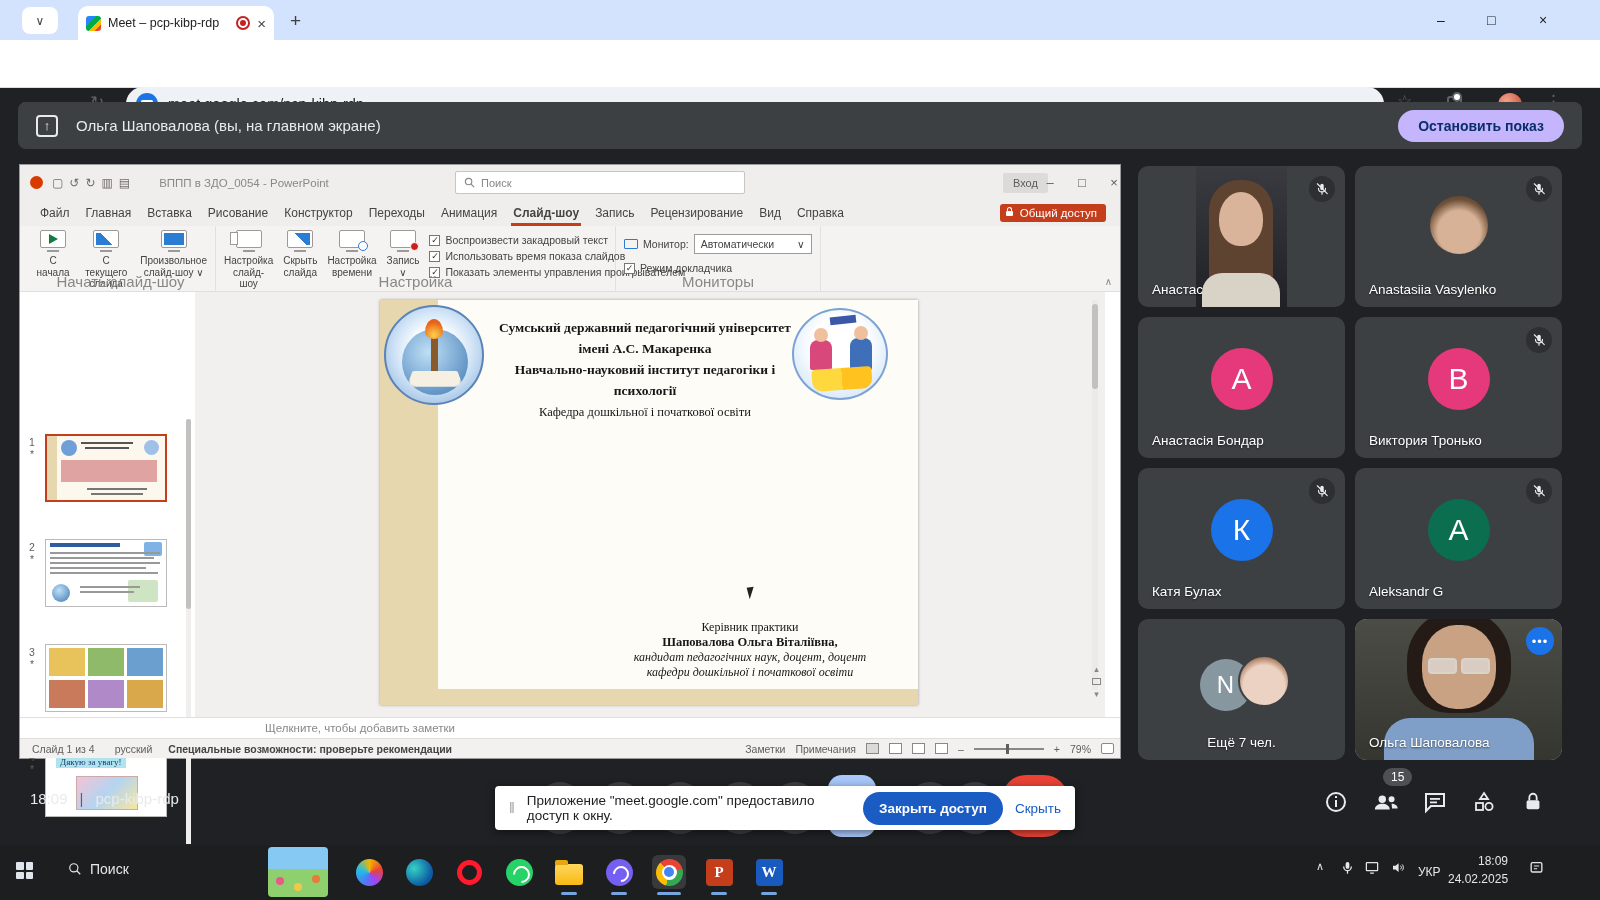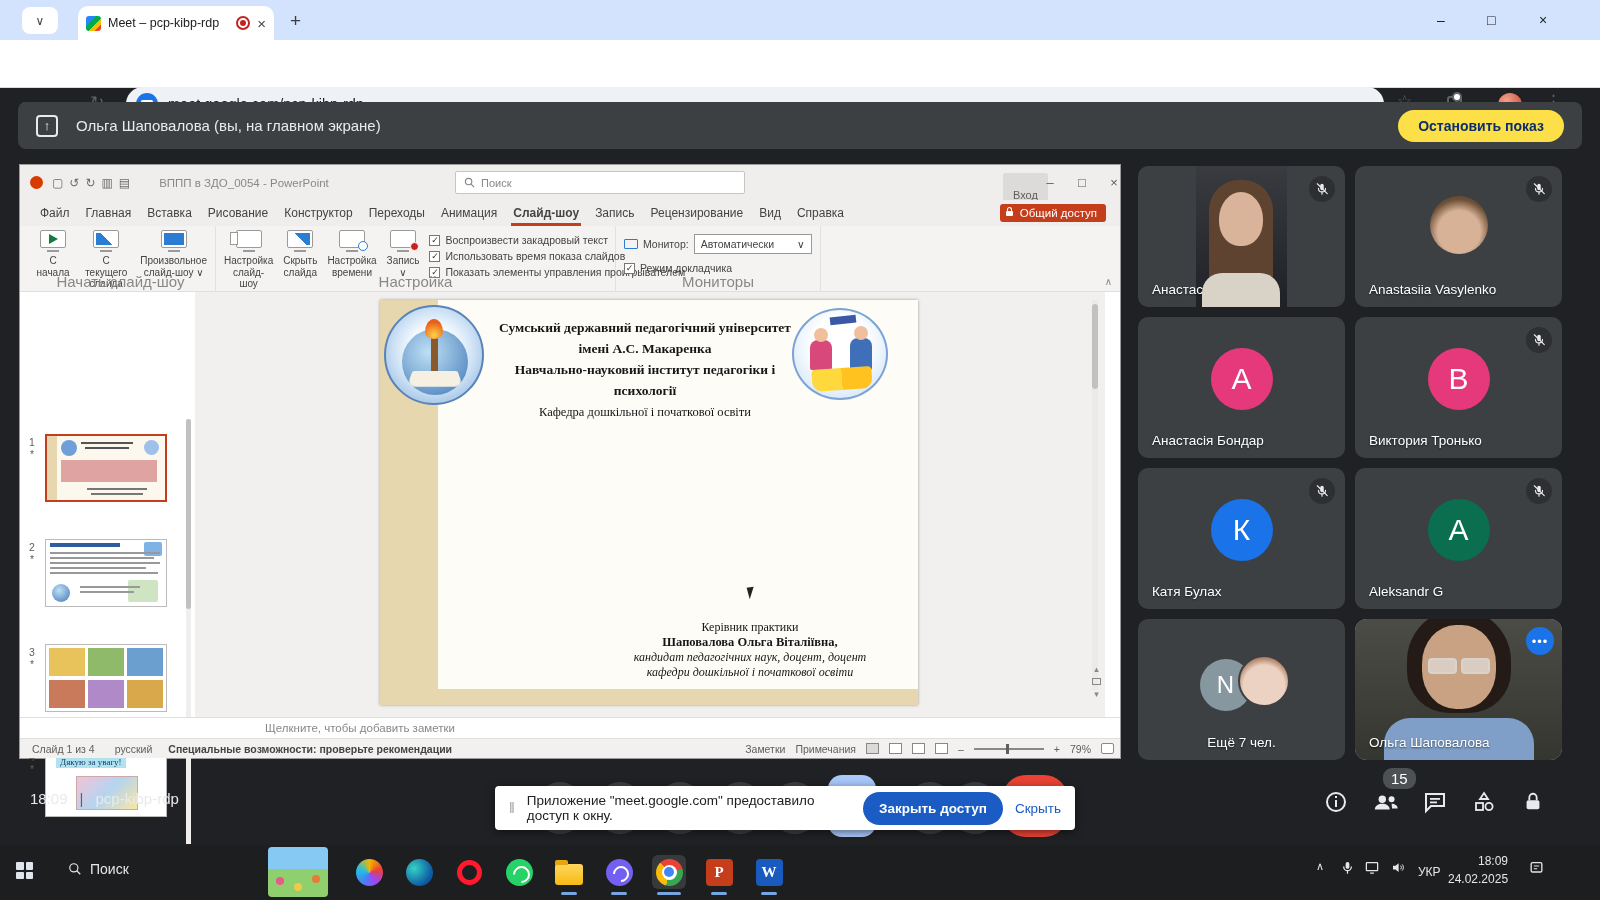--- a/index.html
+++ b/index.html
@@ -24,30 +24,30 @@
   .shareind::after{content:"";position:absolute;left:5px;top:6.5px;width:12px;height:9px;background:#fff;border-radius:1.5px;}
   .urltext{font-size:14.5px;color:#202124;}
   .avatar-chip{position:absolute;left:1498px;top:53px;width:24px;height:24px;border-radius:50%;background:radial-gradient(circle at 35% 30%,#f2a08c,#c23a23);}
   .puzzle{position:absolute;left:1447px;top:56px;width:15px;height:15px;border-radius:3px;border:2px solid #5f6368;}
   .puzzle::after{content:"";position:absolute;left:3px;top:-6px;width:6px;height:6px;border-radius:50%;border:2px solid #5f6368;background:#fff;}
 
   
   .banner{position:absolute;left:18px;top:102px;width:1564px;height:47px;border-radius:8px;background:#3c4043;display:flex;align-items:center;padding:0 18px;}
   .present-ic{width:22px;height:22px;border:2px solid #e8eaed;border-radius:4px;color:#e8eaed;font-size:13px;display:flex;align-items:center;justify-content:center;margin-right:18px;}
   .banner-text{color:#e8eaed;font-size:15px;flex:1;}
-  .stop-btn{background:#fde047;color:#0b2e6b;font-size:14px;padding:8px 20px;border-radius:17px;font-weight:bold;}
+  .stop-btn{background:#c4b5fd;color:#0b2e6b;font-size:14px;padding:8px 20px;border-radius:17px;font-weight:bold;}
 
   
   .ppt{position:absolute;left:20px;top:165px;width:1100px;height:593px;background:#fff;box-shadow:0 0 0 1px #9b9b9b;font-family:"Liberation Sans",sans-serif;}
   .ppt-titlebar{position:absolute;left:0;top:0;width:100%;height:35px;background:#f0eeed;display:flex;align-items:center;padding:0 10px;gap:9px;}
   .ppt-logo{width:13px;height:13px;border-radius:50%;background:#d83b01;}
   .qat{color:#6d6a67;font-size:12px;letter-spacing:6px;}
   .ppt-title{color:#8a8886;font-size:11.5px;margin-left:14px;}
   .ppt-search{position:absolute;left:435px;top:6px;width:290px;height:23px;border:1px solid #c8c6c4;background:#fff;border-radius:2px;display:flex;align-items:center;gap:6px;padding:0 8px;color:#8a8886;font-size:11px;}
-  .ppt-signin{position:absolute;left:983px;top:8px;padding:16px 10px;background:#dddbd9;color:#5f5d5b;font-size:11px;border-radius:2px;}
+  .ppt-signin{position:absolute;left:983px;top:8px;padding:4px 10px;background:#dddbd9;color:#5f5d5b;font-size:11px;border-radius:2px;}
   .ppt-wc{position:absolute;top:0;height:35px;width:30px;display:flex;align-items:center;justify-content:center;color:#5f5d5b;font-size:13px;}
   .ppt-menubar{position:absolute;left:0;top:35px;width:100%;height:26px;background:#f0eeed;display:flex;align-items:center;padding-left:12px;gap:0;text-align:right;}
   .mi{font-size:12px;color:#444;padding:5px 8px;position:relative;}
   .mi.active{font-weight:bold;}
   .mi.active::after{content:"";position:absolute;left:6px;right:6px;bottom:-1px;height:3px;background:#c43e1c;}
   .share-chip{position:absolute;right:14px;top:39px;background:#c43e1c;color:#fff;font-size:11.5px;border-radius:3px;padding:3px 9px 3px 20px;}
   .locki{position:absolute;left:6px;top:7px;width:7px;height:5px;background:#fff;border-radius:1px;}
   .locki::before{content:"";position:absolute;left:1px;top:-4px;width:3px;height:3px;border:1.2px solid #fff;border-bottom:none;border-radius:3px 3px 0 0;}
   .ribbon{position:absolute;left:0;top:61px;width:100%;height:66px;background:#f5f3f2;border-bottom:1px solid #e1dfdd;display:flex;padding-left:6px;}
   .rgroup{position:relative;border-right:1px solid #e3e1e0;padding:4px 8px 14px;display:flex;gap:10px;align-items:flex-start;}
@@ -136,21 +136,21 @@
   .ptile.speaking{outline:3px solid #8ab4f8;outline-offset:-3px;border-radius:12px;}
   .olga-bg{position:absolute;inset:0;background:linear-gradient(#4a4c45,#35362f);}
   .ohead{position:absolute;left:50%;top:34%;transform:translate(-50%,-50%);width:74px;height:84px;border-radius:46%;background:#c9a284;}
   .ohair{position:absolute;left:50%;top:30%;transform:translate(-50%,-50%);width:104px;height:104px;border-radius:50% 50% 40% 40%;background:#241b16;}
   .oglass{position:absolute;left:50%;top:33%;transform:translate(-50%,-50%);width:62px;height:16px;display:flex;gap:4px;}
   .oglass span{flex:1;border:2px solid #d8d4cc;border-radius:4px;background:rgba(230,238,248,.55);}
   .obody{position:absolute;left:50%;bottom:0;transform:translateX(-50%);width:150px;height:42px;border-radius:26px 26px 0 0;background:#7f9fc8;}
   .more-btn{position:absolute;right:8px;top:8px;width:28px;height:28px;border-radius:50%;background:#1a73e8;color:#fff;display:flex;align-items:center;justify-content:center;font-size:13px;letter-spacing:1px;z-index:3;}
   .ov1{position:absolute;left:calc(50% - 42px);top:40px;width:52px;height:52px;border-radius:50%;}
   .ov2{position:absolute;left:calc(50% - 4px);top:36px;width:52px;height:52px;border-radius:50%;background:radial-gradient(circle at 50% 60%,#ecd2c2 0 55%,#9c6b4d 80%,#6e452c 100%);border:2px solid #3c4043;}
-  .count-badge{position:absolute;left:1383px;top:768px;background:#4d5154;color:#fff;font-size:15px;border-radius:9px;padding:2px 8px;}
+  .count-badge{position:absolute;left:1383px;top:768px;background:#4d5154;color:#fff;font-size:12px;border-radius:9px;padding:2px 8px;}
 
   
   .foot-left{position:absolute;left:30px;top:790px;display:flex;align-items:center;gap:12px;color:#e8eaed;font-size:15px;}
   .foot-sep{color:#5f6368;}
   .ctrl-circle{position:absolute;top:782px;width:50px;height:52px;border-radius:50%;background:#3c4043;}
   .ctrl-present{position:absolute;left:828px;top:775px;width:48px;height:62px;border-radius:14px;background:#a8c7fa;}
   .ctrl-end{position:absolute;left:1002px;top:775px;width:66px;height:62px;border-radius:24px;background:#ea4335;}
   .notif{position:absolute;left:495px;top:786px;width:580px;height:44px;background:#fff;border-radius:4px;box-shadow:0 2px 8px rgba(0,0,0,.5);display:flex;align-items:center;padding:0 14px;gap:12px;z-index:5;}
   .notif-grip{color:#9aa0a6;font-size:14px;}
   .notif-text{color:#202124;font-size:13.5px;flex:1;}

